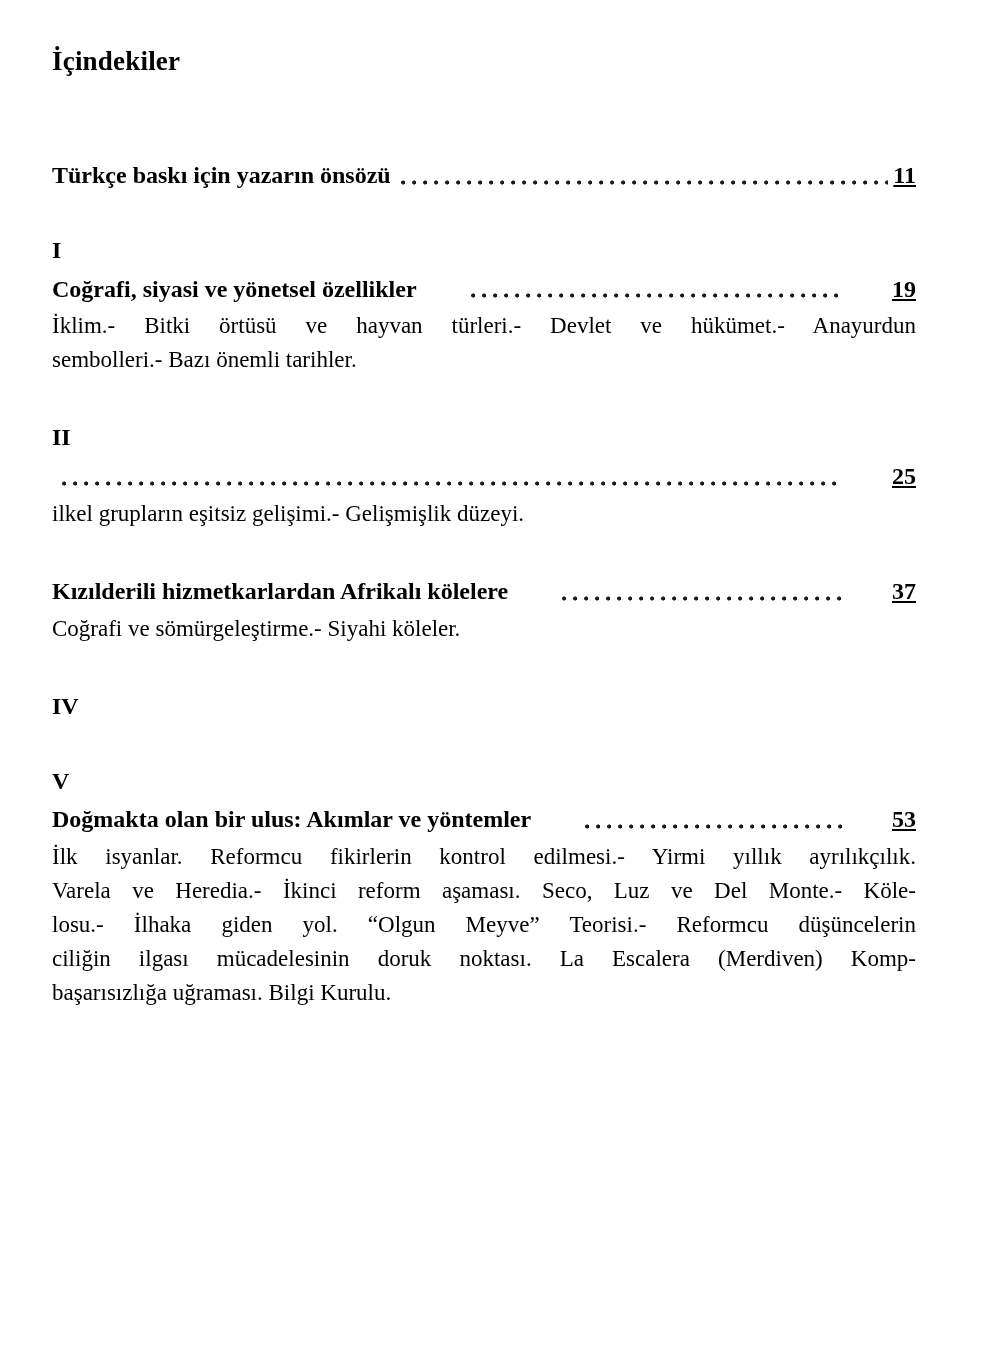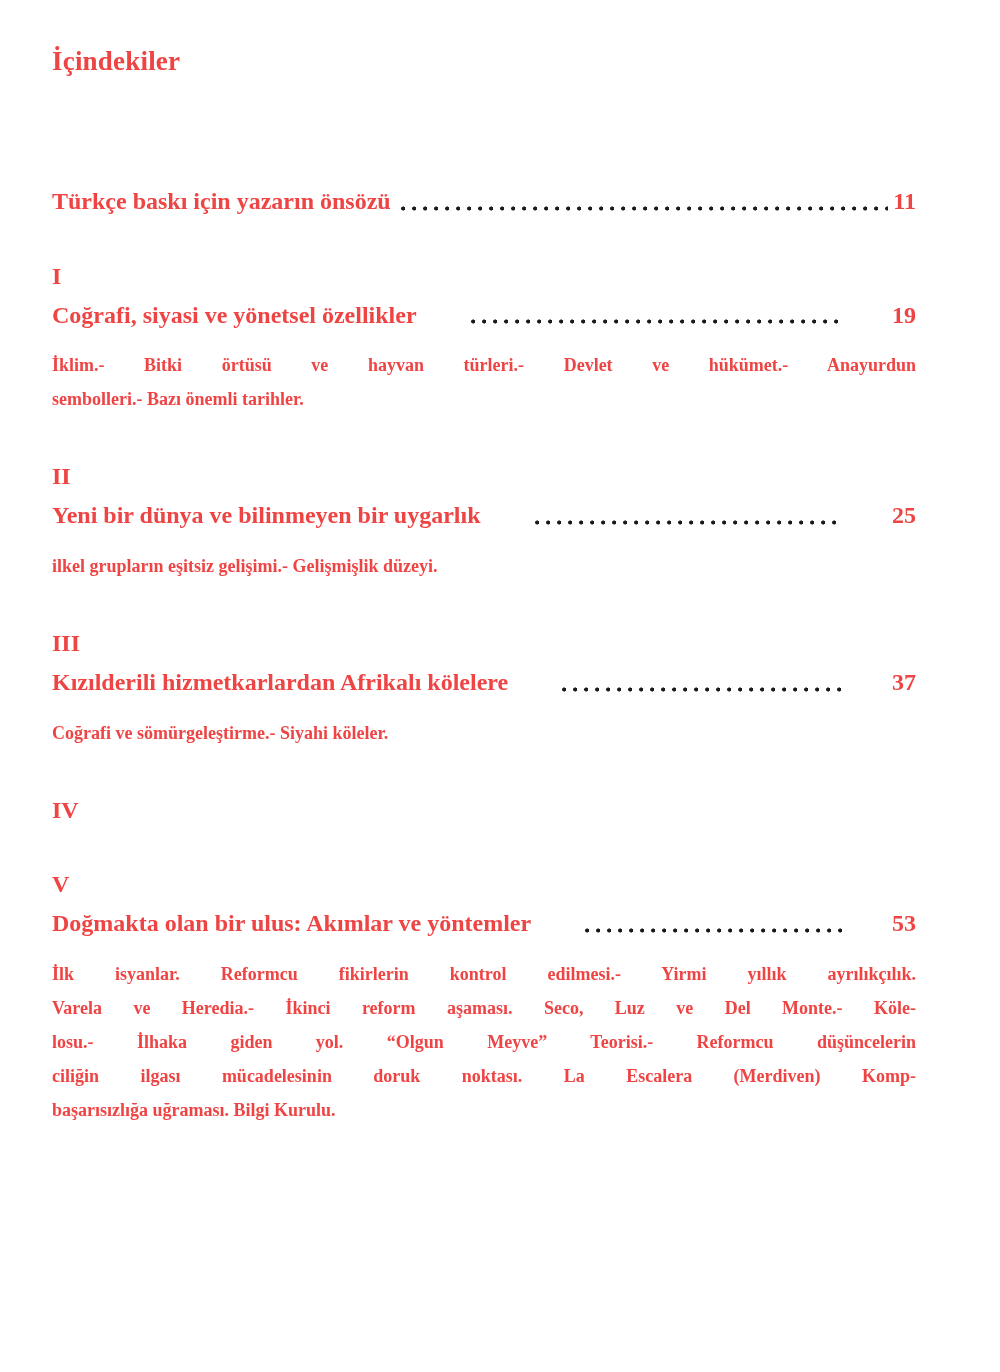--- a/index.html
+++ b/index.html
@@ -6,67 +6,67 @@
     margin: 0;
     padding: 0;
     background: #ffffff;
   }
   .page {
     position: relative;
     width: 1000px;
     height: 1372px;
     box-sizing: border-box;
     background: #ffffff;
-    color: #ef4444;
+    color: #000000;
     font-family: "Liberation Serif", "DejaVu Serif", serif;
     padding: 46px 84px 40px 52px;
     overflow: hidden;
   }
   .doc-title {
     margin: 0;
     font-size: 27px;
     font-weight: bold;
     line-height: 1.15;
     letter-spacing: 0.2px;
   }
   .toc-row {
     display: flex;
     align-items: baseline;
     font-weight: bold;
     font-size: 24px;
     line-height: 1.2;
   }
   .toc-row.preface {
-    margin-top: 110px;
+    margin-top: 84px;
   }
   .toc-title { white-space: nowrap; }
-  .toc-page  { white-space: nowrap; }
+  .toc-page  { white-space: nowrap; text-decoration: underline; }
   .leader {
     flex: 1 1 auto;
     min-width: 28px;
     align-self: flex-end;
     height: 5px;
     margin: 0 5px 5px 10px;
     background-image: radial-gradient(circle at 2.2px 2.5px, #1b1b1b 1.8px, transparent 2.3px);
     background-repeat: repeat-x;
     background-position: left bottom;
     background-size: 11px 5px;
   }
   .toc-section { margin-top: 46px; }
   .numeral {
     font-size: 24px;
     font-weight: bold;
     line-height: 1.2;
   }
   .toc-section .toc-row { margin-top: 10px; gap: 44px; }
   .desc {
-    margin-top: 19px;
-    font-size: 18px;
+    margin-top: 6px;
+    font-size: 23px;
     line-height: 34px;
-    font-weight: bold;
+    font-weight: normal;
   }
   .desc-line {
     text-align: justify;
     text-align-last: justify;
     text-justify: inter-word;
   }
   .desc-line.last {
     text-align: center;
     text-align-last: left;
   }
@@ -94,31 +94,29 @@
     </div>
     <div class="desc">
           <div class="desc-line">İklim.- Bitki örtüsü ve hayvan türleri.- Devlet ve hükümet.- Anayurdun</div>
           <div class="desc-line last">sembolleri.- Bazı önemli tarihler.</div>
         </div>
   </section>
 
   <section class="toc-section">
     <div class="numeral">II</div>
     <div class="toc-row">
-      <span class="toc-title">Yeni bir dünya ve bilinmeyen bir uygarlık</span>
       <span class="leader"></span>
       <span class="toc-page">25</span>
     </div>
     <div class="desc">
           <div class="desc-line last">ilkel grupların eşitsiz gelişimi.- Gelişmişlik düzeyi.</div>
         </div>
   </section>
 
   <section class="toc-section">
-    <div class="numeral">III</div>
     <div class="toc-row">
       <span class="toc-title">Kızılderili hizmetkarlardan Afrikalı kölelere</span>
       <span class="leader"></span>
       <span class="toc-page">37</span>
     </div>
     <div class="desc">
           <div class="desc-line last">Coğrafi ve sömürgeleştirme.- Siyahi köleler.</div>
         </div>
   </section>
 

